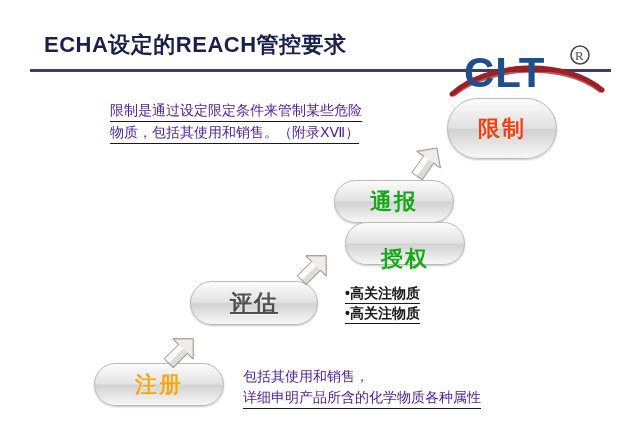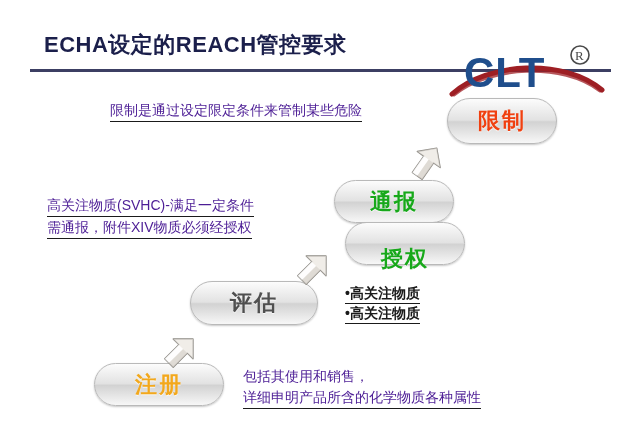--- a/index.html
+++ b/index.html
@@ -72,21 +72,21 @@
     justify-content: center;
     box-sizing: border-box;
   }
   .pill-label {
     font-size: 22px;
     font-weight: bold;
     letter-spacing: 2px;
     text-shadow: 0 1px 1px rgba(255,255,255,0.85);
   }
 
-  #pill-restriction { left: 447px; top: 98px;  width: 110px; height: 46px; }
+  #pill-restriction { left: 447px; top: 98px;  width: 110px; height: 61px; }
   #pill-notify      { left: 334px; top: 180px; width: 120px; height: 43px; }
   #pill-authorize   { left: 345px; top: 222px; width: 120px; height: 43px; }
   #pill-evaluate    { left: 190px; top: 281px; width: 128px; height: 44px; }
   #pill-register    { left: 94px;  top: 363px; width: 130px; height: 43px; }
 
   
   .txt-block {
     position: absolute;
     font-size: 14px;
     font-weight: normal;
@@ -138,41 +138,38 @@
         <g fill="none" stroke="#4a4a4a" stroke-width="1.6">
           <circle cx="132" cy="13" r="9"></circle>
         </g>
         <text x="127" y="18" font-family="'Liberation Serif', serif" font-size="13" fill="#4a4a4a">R</text>
       </svg>
     </div>
   </div>
 
   <div id="txt-restriction" class="txt-block">
     <div class="line">限制是通过设定限定条件来管制某些危险</div><br>
+    <div class="line">物质，包括其使用和销售。（附录ⅩⅦ）</div>
   </div>
 
   <div id="pill-restriction" class="pill">
     <span class="pill-label" style="color:#f04010;">限制</span>
   </div>
 
-  <div id="txt-svhc" class="txt-block">
-    <div class="line">高关注物质(SVHC)-满足一定条件</div><br>
-    <div class="line">需通报，附件XIV物质必须经授权</div>
-  </div>
 
   <div id="pill-notify" class="pill">
     <span class="pill-label" style="color:#17a81a;">通报</span>
   </div>
 
   <div id="pill-authorize" class="pill">
     <span class="pill-label" style="color:#17a81a;margin-top:30px;">授权</span>
   </div>
 
   <div id="pill-evaluate" class="pill">
-    <span class="pill-label" style="color:#4f4f4f;">评估</span>
+    <span class="pill-label" style="color:#4f4f4f;text-decoration:underline;">评估</span>
   </div>
 
   <div id="bullets-evaluate" class="bullets">
     <div class="bline">•高关注物质</div><br>
     <div class="bline">•高关注物质</div>
   </div>
 
   <div id="pill-register" class="pill">
     <span class="pill-label" style="color:#f2a81d;">注册</span>
   </div>

